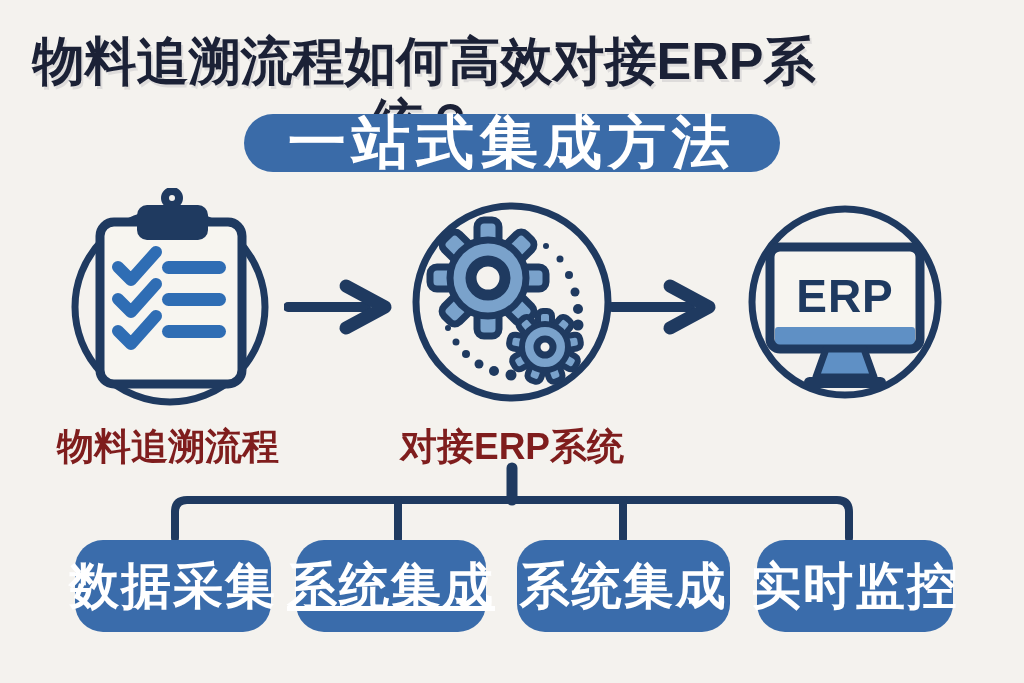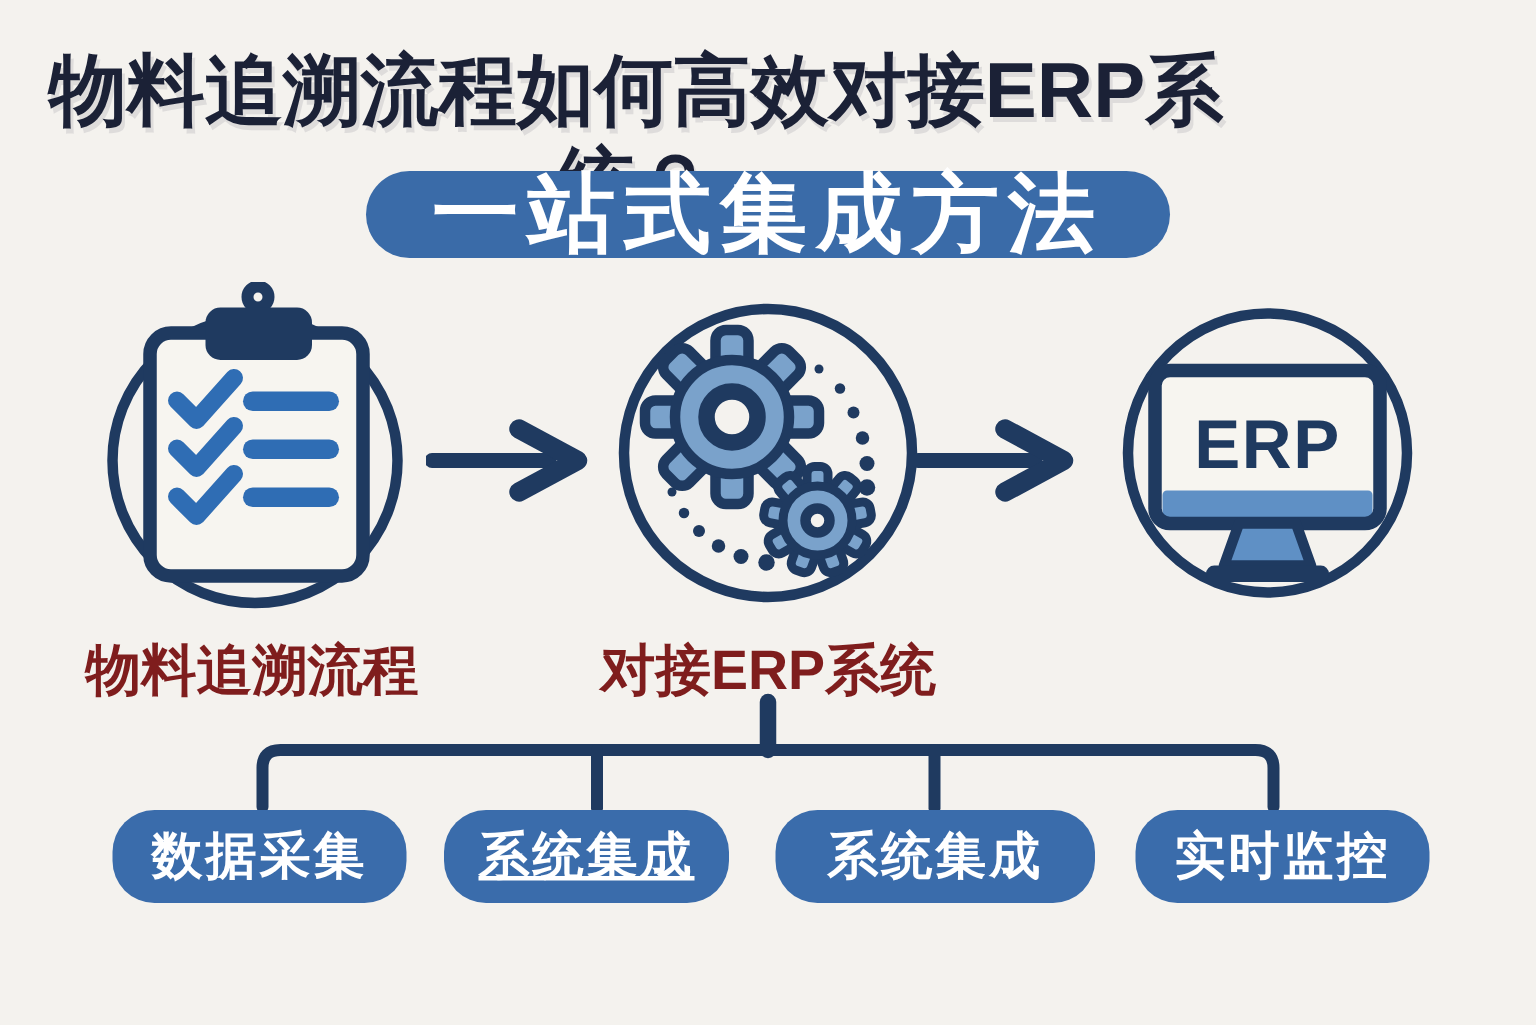--- a/index.html
+++ b/index.html
@@ -30,23 +30,23 @@
     position:absolute;top:422px;width:300px;text-align:center;
     font-size:37px;font-weight:900;color:#7f1d1d;white-space:nowrap;
   }
   .step-label-1{left:18px;}
   .step-label-2{left:362px;}
   .step-label-3{left:695px;}
 
   .tree-svg{position:absolute;left:140px;top:460px;}
 
   .pill{
-    position:absolute;top:540px;height:62px;border-radius:28px;background:#3a6cab;
+    position:absolute;top:540px;height:92px;border-radius:28px;background:#3a6cab;
     display:flex;align-items:center;justify-content:center;
-    font-size:34px;font-weight:900;color:#ffffff;letter-spacing:2px;white-space:nowrap;
+    font-size:50px;font-weight:900;color:#ffffff;letter-spacing:2px;white-space:nowrap;
   }
   .pill-1{left:75px;width:196px;}
   .pill-2{left:296px;width:190px;text-decoration:underline;}
   .pill-3{left:517px;width:213px;}
   .pill-4{left:757px;width:196px;}
 
   .erp-screen-text{
     font-family:"Liberation Sans","DejaVu Sans",sans-serif;
     font-size:46px;font-weight:700;letter-spacing:1px;
   }

